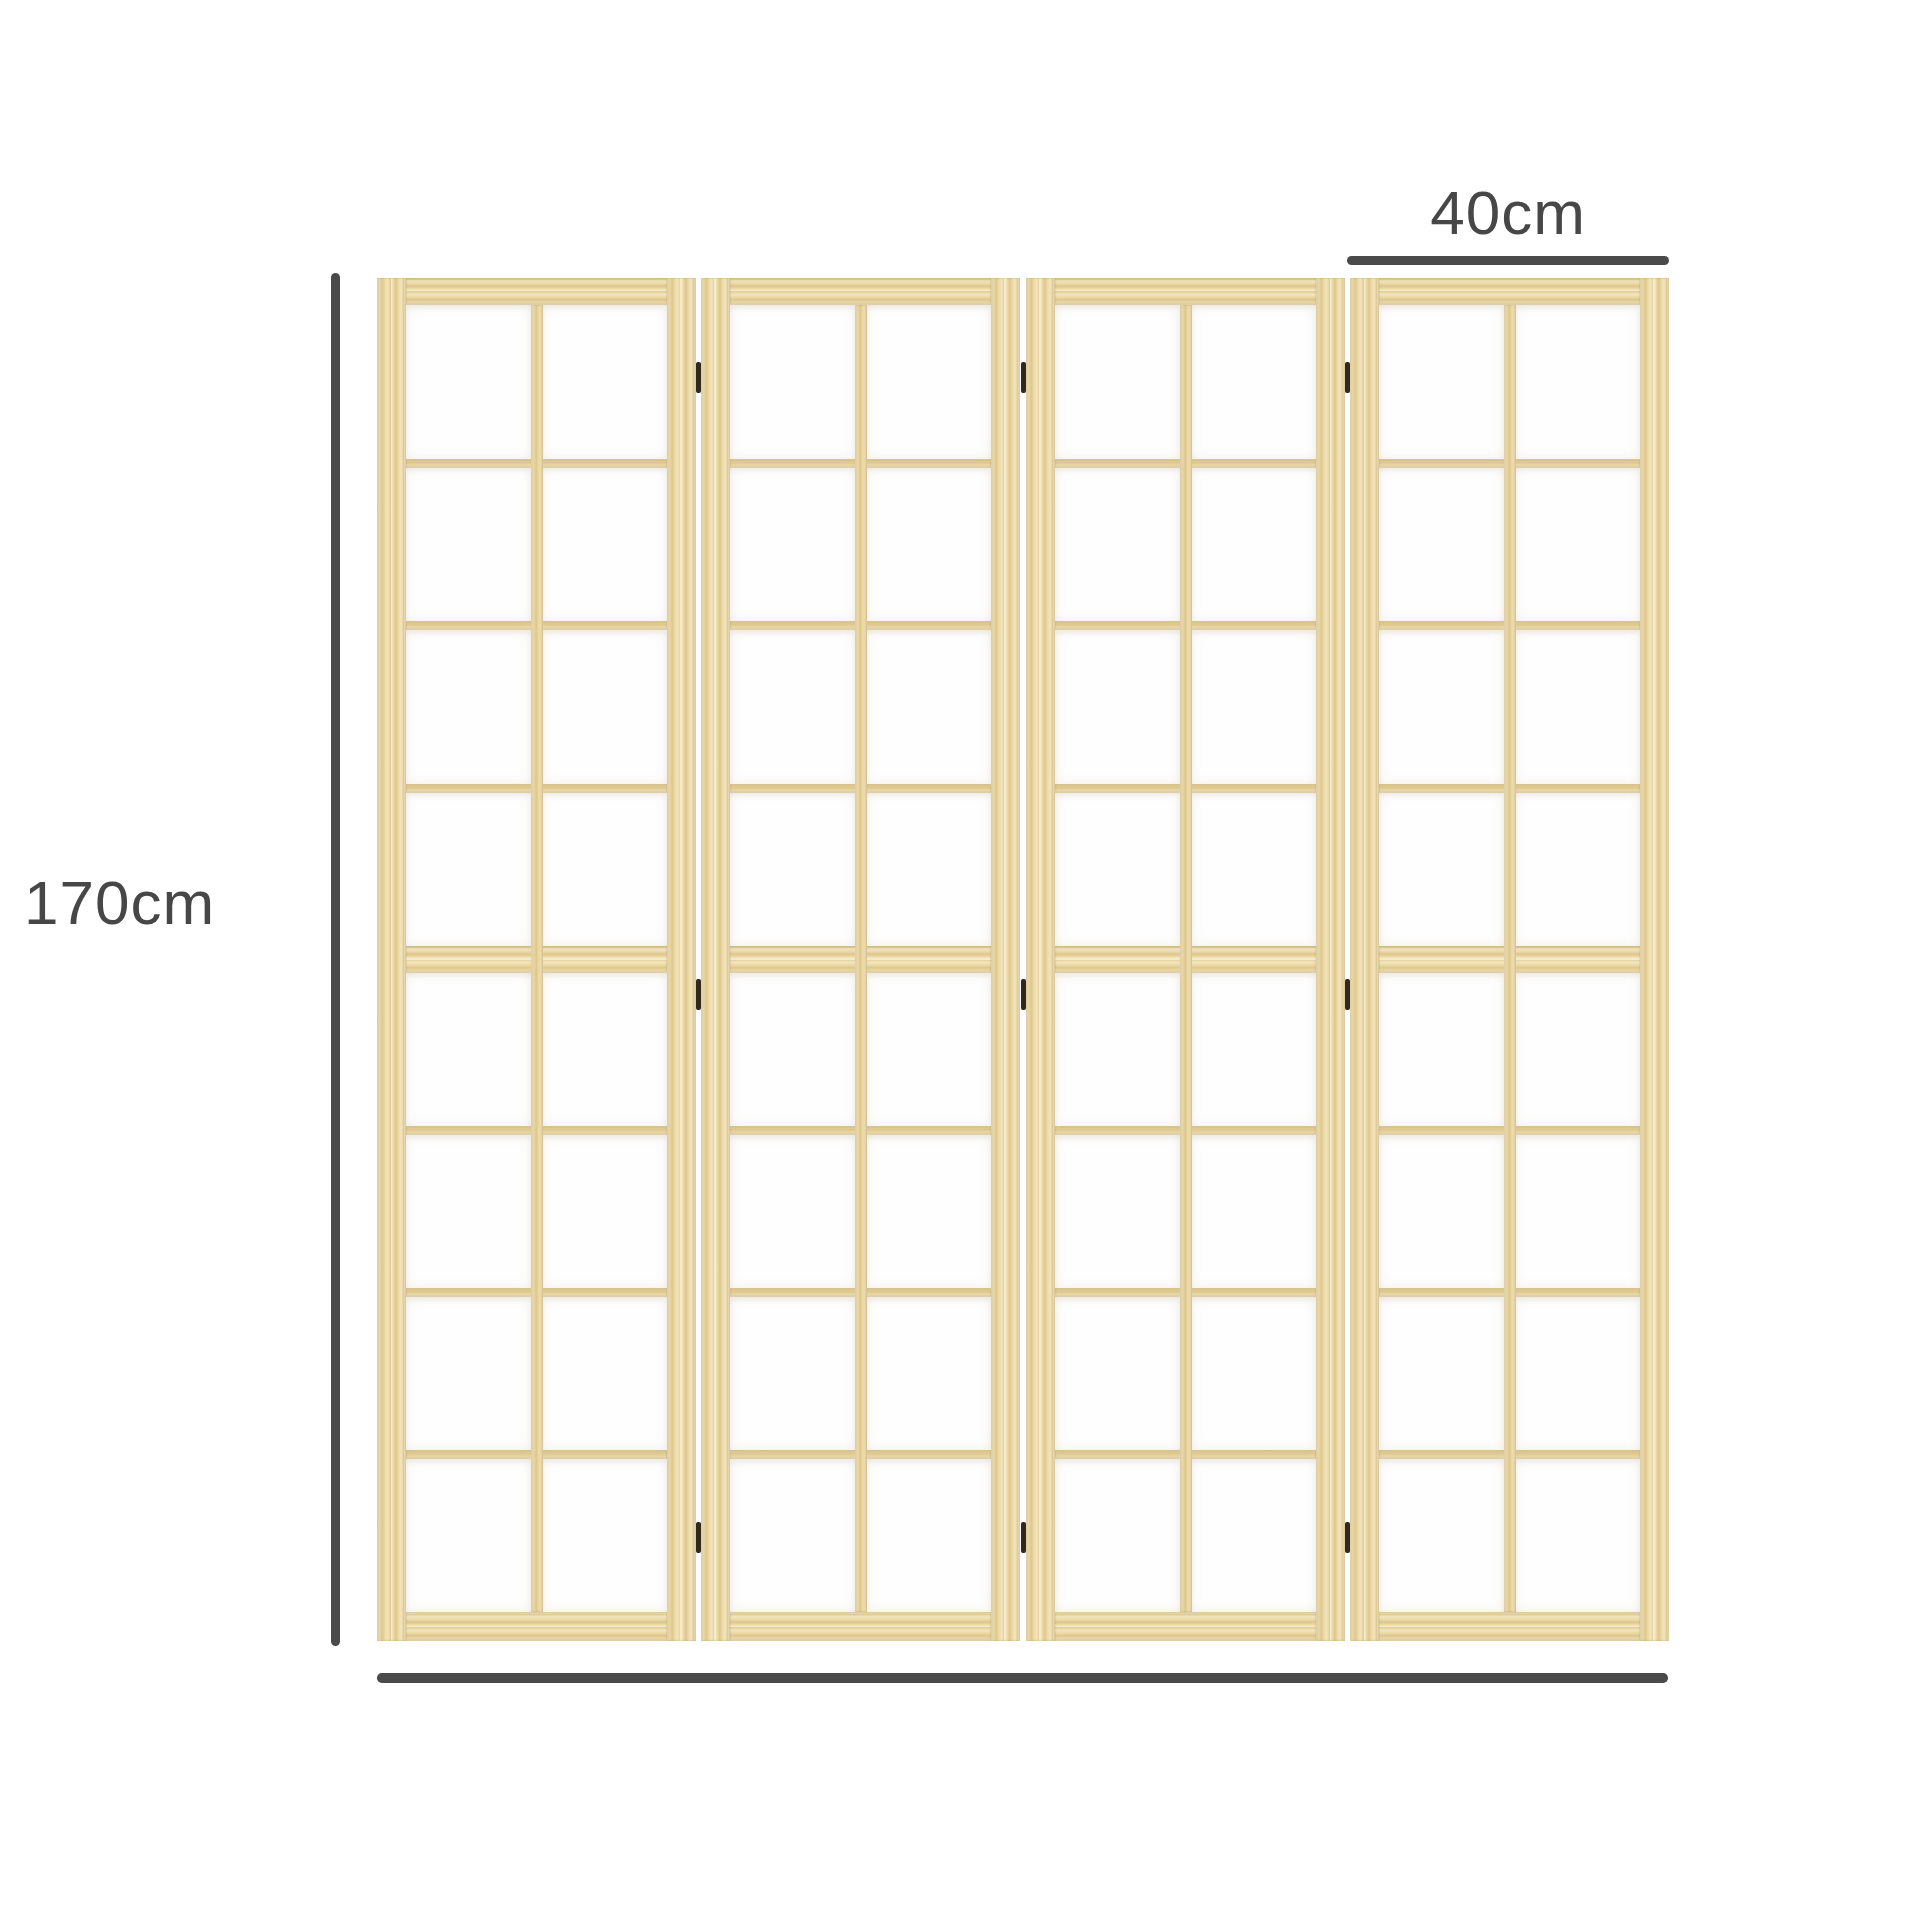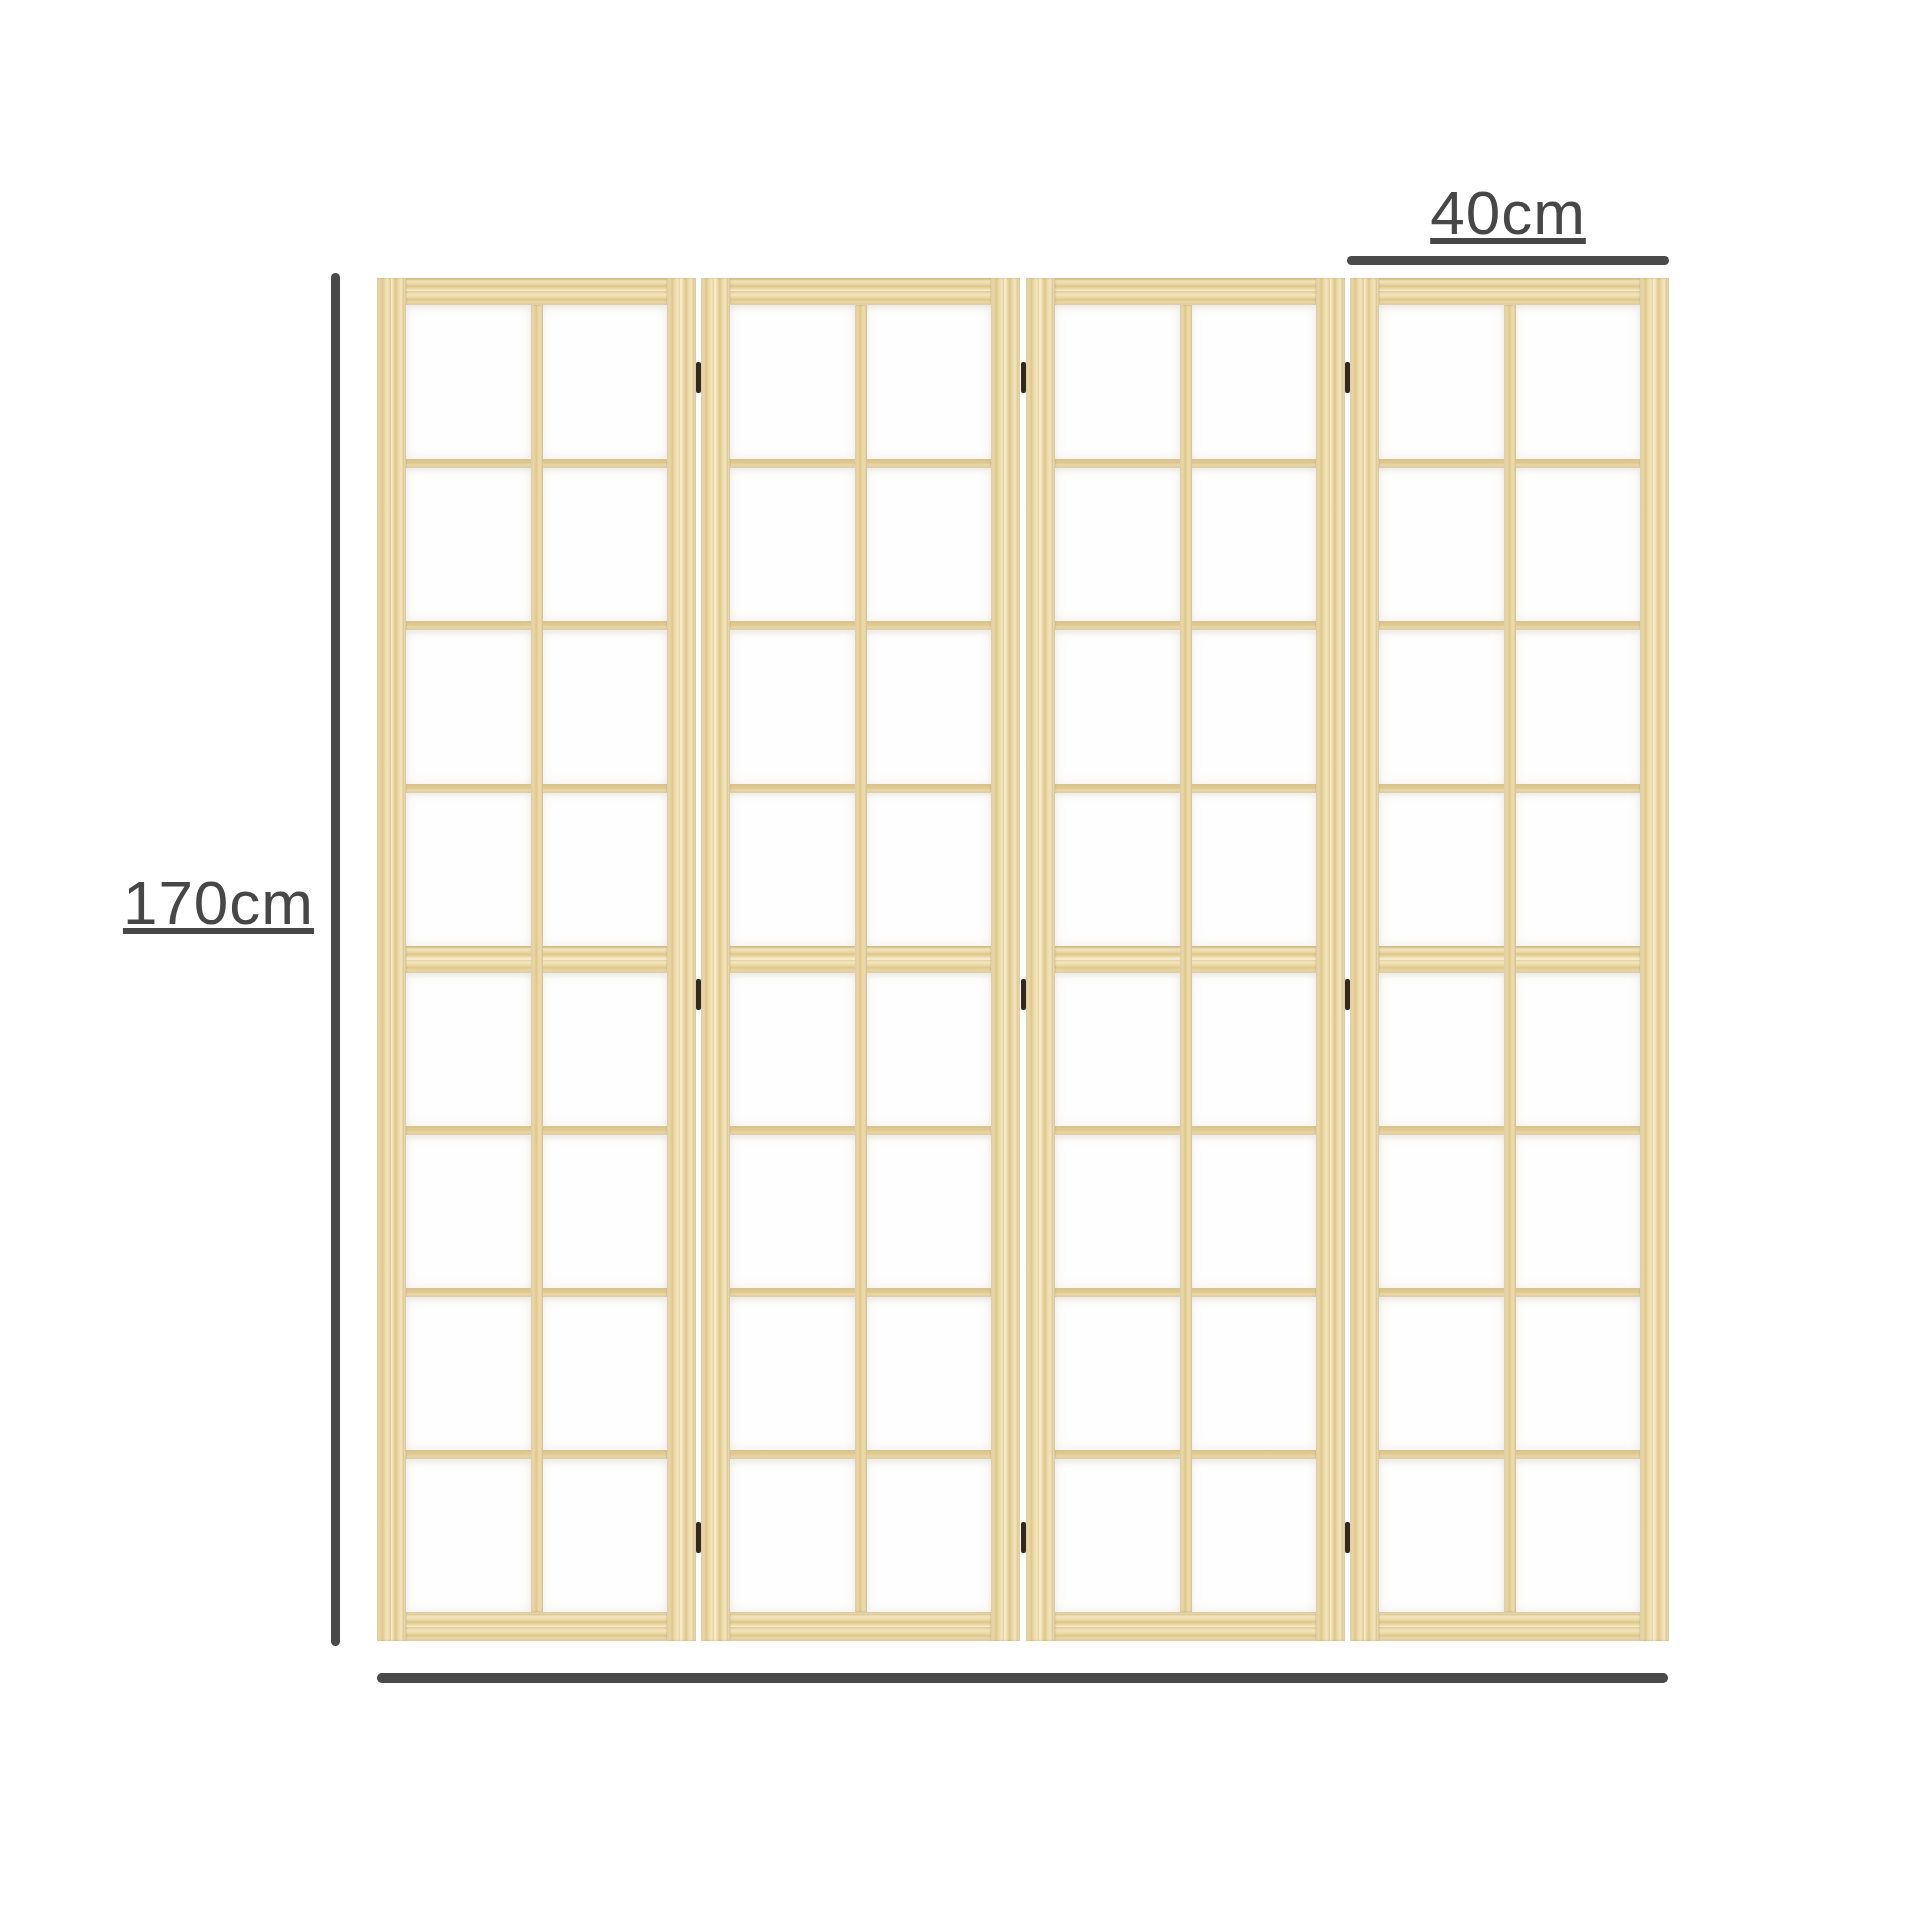--- a/index.html
+++ b/index.html
@@ -24,21 +24,20 @@
   }
   .dim-line.v { width: 8.7px; }
   .dim-line.h { height: 8.7px; }
   .dim-label {
     position: absolute;
     color: var(--text-color, #474747);
     font-size: 62px;
     line-height: 62px;
     letter-spacing: 1px;
     white-space: nowrap;
-    text-decoration: underline;
   }
 
   
   .assembly {
     position: absolute;
     left: 377px;
     top: 278px;
     width: 1292px;
     height: 1363px;
   }
@@ -91,21 +90,21 @@
     background: var(--hinge-color, #33281a);
     border-radius: 1.9px;
   }
 </style>
 </head>
 <body>
 
 <div class="canvas" style="--bg: #ffffff; --wood-base: #ecd9a3; --pane-color: #fefefe; --hinge-color: #33281a; --line-color: #4a4a4a; --text-color: #474747;">
 
   <div class="dim-line v" style="left:331px; top:273px; height:1373px;"></div>
-  <div class="dim-label" style="left:24px; top:872px; width:290px; text-align:right;">170cm</div>
+  <div class="dim-label" style="left:24px; top:872px; width:290px; ">170cm</div>
 
   <div class="dim-line h" style="left:1347px; top:256px; width:322px;"></div>
   <div class="dim-label" style="left:1347px; top:182px; width:322px; text-align:center;">40cm</div>
 
   <div class="dim-line h" style="left:377px; top:1673px; width:1291px; height:9.7px;"></div>
 
   <div class="assembly">
       <div class="panel" style="left: 0px;">
         <div class="pane" style="left: 29px; top: 27px; width: 125px; height: 154px;"></div>
         <div class="pane" style="left: 165px; top: 27px; width: 125px; height: 154px;"></div>

